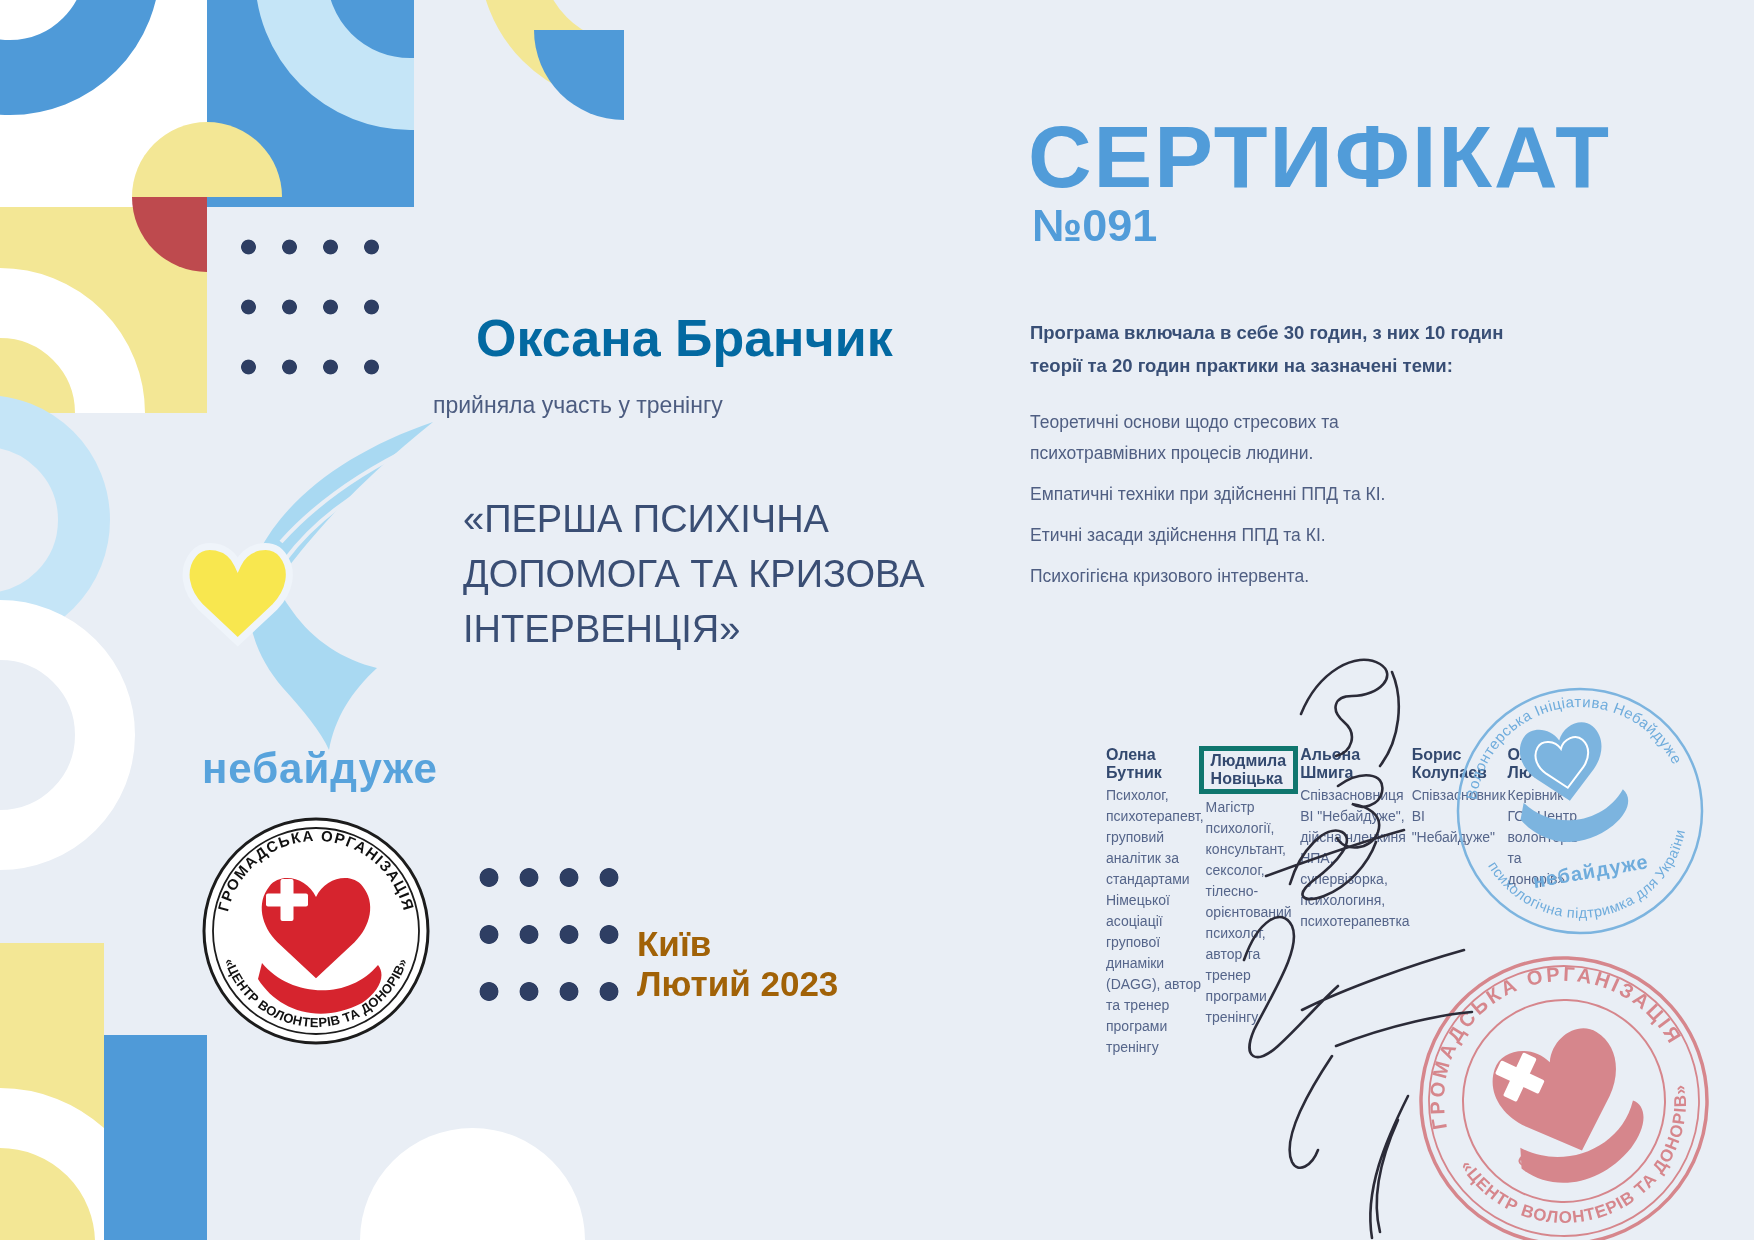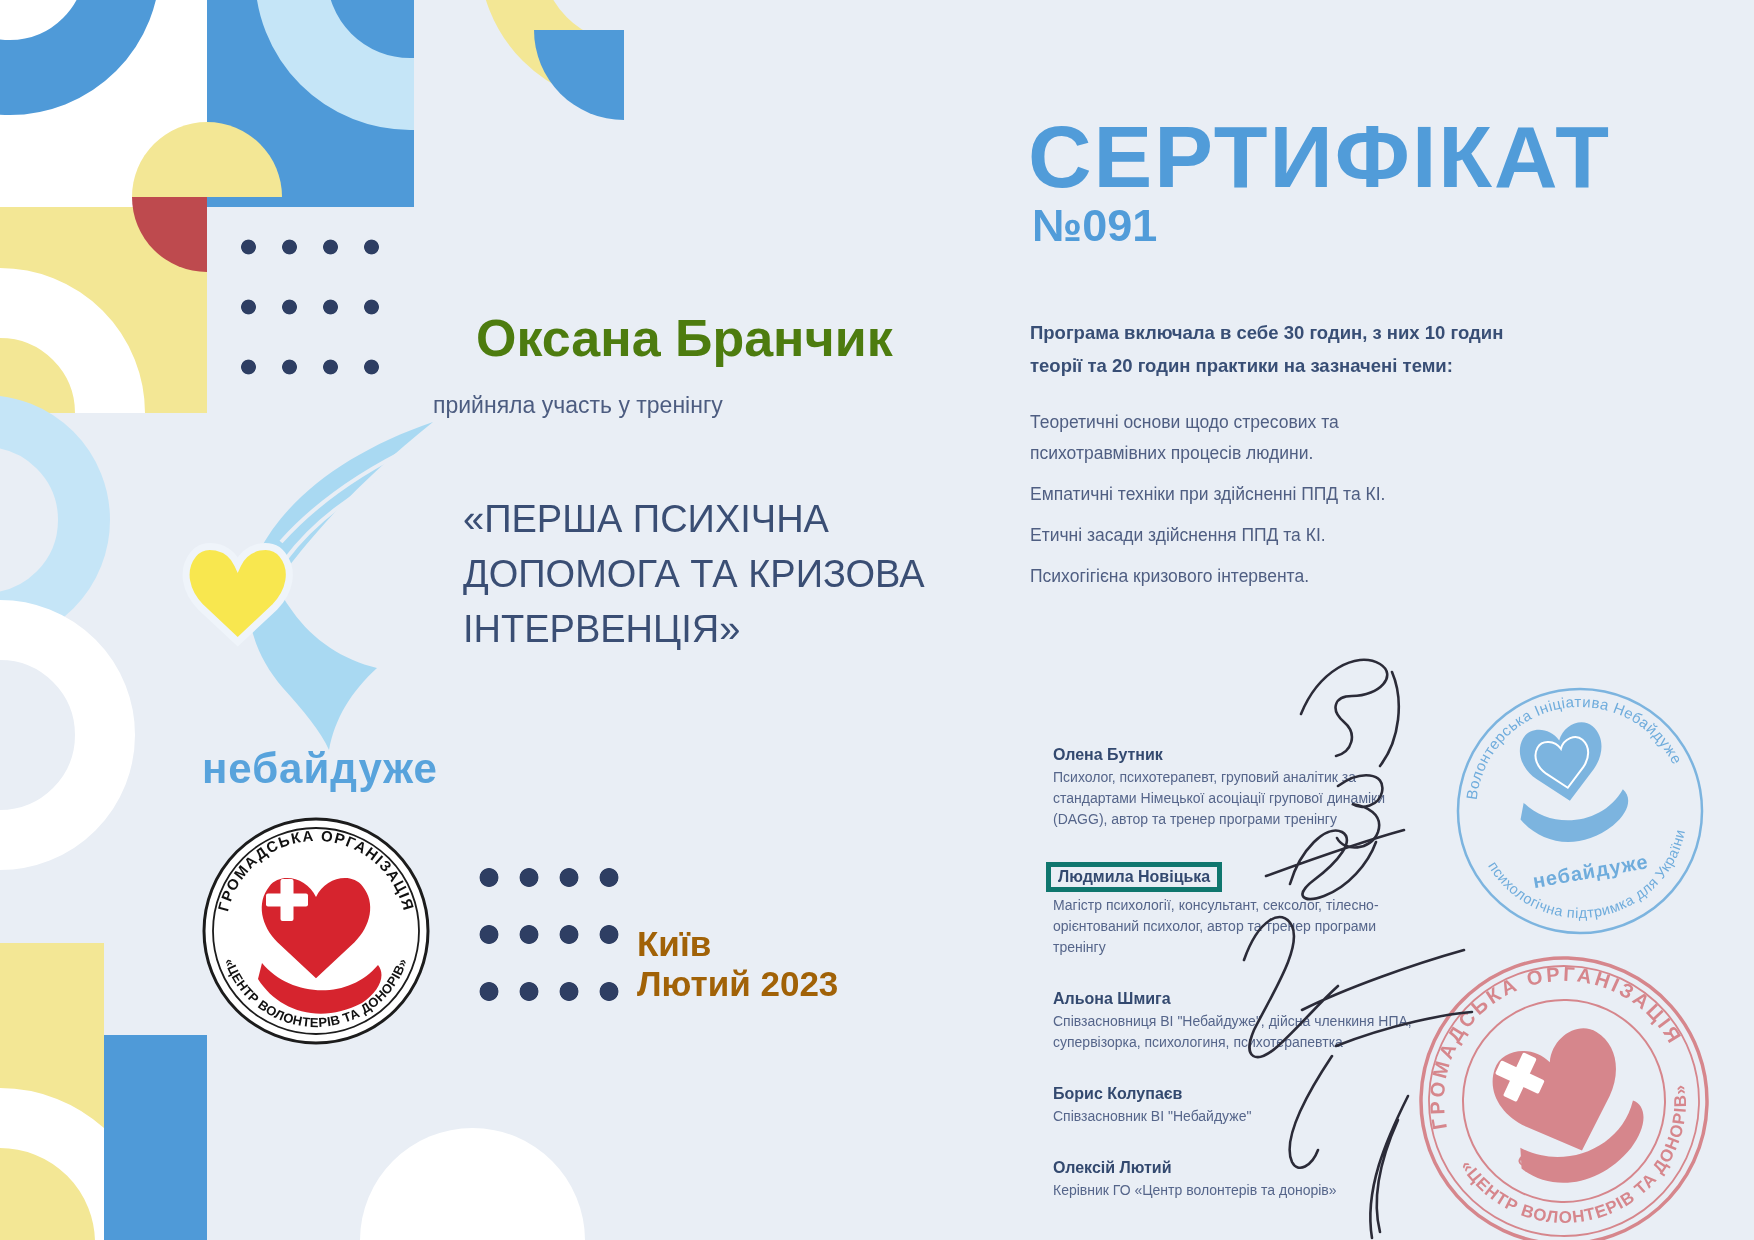--- a/index.html
+++ b/index.html
@@ -14,40 +14,40 @@
     background-image:radial-gradient(circle,#2E3E63 7px,transparent 7.8px);
     background-size:41px 60px;}
   .dots-bottom{position:absolute;left:469px;top:849px;width:160px;height:171px;
     background-image:radial-gradient(circle,#2E3E63 9px,transparent 9.8px);
     background-size:40px 57px;}
 
   .cert-title{position:absolute;left:1028px;top:106px;font-size:88px;font-weight:700;
     letter-spacing:2px;color:#519CD9;}
   .cert-number{position:absolute;left:1032px;top:200px;font-size:45px;font-weight:700;color:#519CD9;}
 
-  .recipient-name{position:absolute;left:476px;top:308px;font-size:52px;font-weight:700;color:#4d7c0f;}
+  .recipient-name{position:absolute;left:476px;top:308px;font-size:52px;font-weight:700;color:#0369a1;}
   .recipient-sub{position:absolute;left:433px;top:392px;font-size:23px;color:#4C5C80;}
 
   .training-title{position:absolute;left:463px;top:492px;font-size:38px;font-weight:400;
     color:#3A4E74;line-height:55px;letter-spacing:0;}
 
   .intro{position:absolute;left:1030px;top:316px;font-size:18.5px;font-weight:700;
     color:#384E75;line-height:33px;white-space:nowrap;}
   .topics{position:absolute;left:1030px;top:407px;width:420px;font-size:17.5px;
     color:#4F5E82;line-height:31px;}
   .topics .topic{margin-bottom:10px;}
 
   .citydate{position:absolute;left:637px;top:924px;font-size:35px;font-weight:700;
     color:#a16207;line-height:40px;}
 
   .wordmark{position:absolute;left:202px;top:745px;font-size:42px;font-weight:600;
     color:#58A3DC;letter-spacing:1px;}
 
-  .signers{position:absolute;left:1053px;top:746px;width:360px;display:flex;
-    flex-direction:column;gap:32px;}
+  .signers{position:absolute;left:1106px;top:746px;width:360px;display:flex;
+    flex-direction:row;gap:2px;}
   .signer-name{font-size:16px;font-weight:700;color:#33496F;margin-bottom:3px;}
   .signer-name.boxed{display:inline-block;border:5px solid #0f766e;padding:1px 7px;margin-left:-7px;}
   .signer-role{font-size:14px;color:#55658A;line-height:21px;}
 
   svg text{font-family:"Liberation Sans",sans-serif;}
 </style>
 </head>
 <body>
 
 <div class="page">

